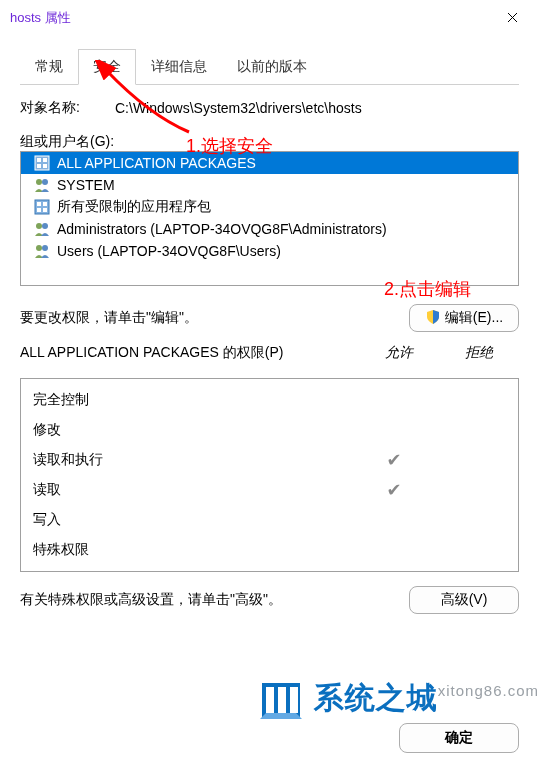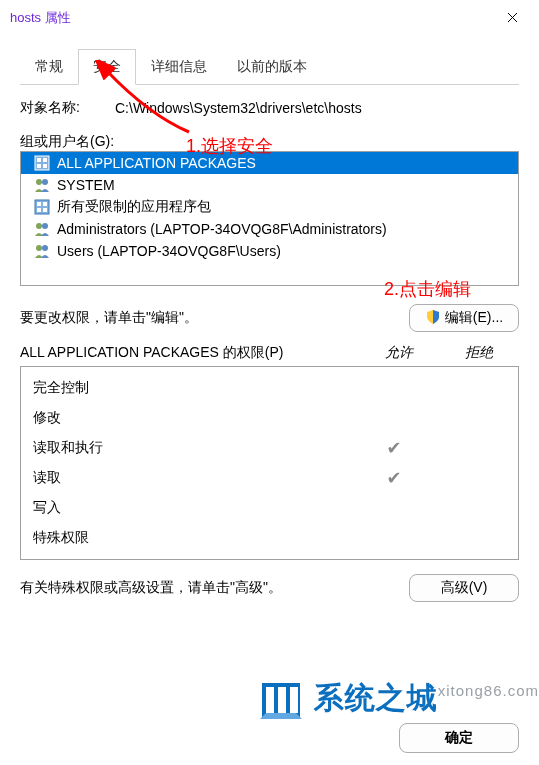--- a/index.html
+++ b/index.html
@@ -20,21 +20,21 @@
   .list-item.selected { background:#0078d7; color:#fff; }
   .icon-pkg, .icon-users { width:18px; height:18px; display:inline-flex; align-items:center; justify-content:center; flex:0 0 18px;}
   .icon-pkg svg, .icon-users svg { width:16px; height:16px; }
   .edit-row { display:flex; align-items:center; margin-top:18px; margin-bottom:10px;}
   .edit-row .txt { flex:1; }
   .btn { display:inline-flex; align-items:center; justify-content:center; height:28px; padding:0 14px; border:1px solid #adadad; background:#fdfdfd; border-radius:8px; cursor:pointer; font-size:14px; }
   .btn.edit { width:110px; gap:4px; }
   .perm-head { display:flex; margin-top:12px; font-size:14px; }
   .perm-head .name { flex:1; }
   .perm-head .col { width:80px; text-align:center;font-style:italic; }
-  .perm-box { border:1px solid #a0a0a0; margin-top:4px; padding:6px 4px 6px 12px; }
+  .perm-box { border:1px solid #a0a0a0; margin-top:16px; padding:6px 4px 6px 12px; }
   .perm-row { display:flex; align-items:center; height:30px; }
   .perm-row .pname { flex:1; }
   .perm-row .pcol { width:80px; text-align:center; color:#888; font-size:18px; }
   .adv-row { display:flex; align-items:center; margin-top:14px; }
   .adv-row .txt { flex:1; }
   .btn.adv { width:110px; }
   .buttons-bar { position:absolute; left:0; right:0; bottom:12px; padding:0 20px; display:flex; justify-content:flex-end; gap:10px;}
   .btn.main { width:120px; height:30px;font-weight:bold; }
   .anno-red { position:absolute; color:#f00; font-size:18px; font-weight:500; pointer-events:none;}
   .arrow { position:absolute; pointer-events:none; }

